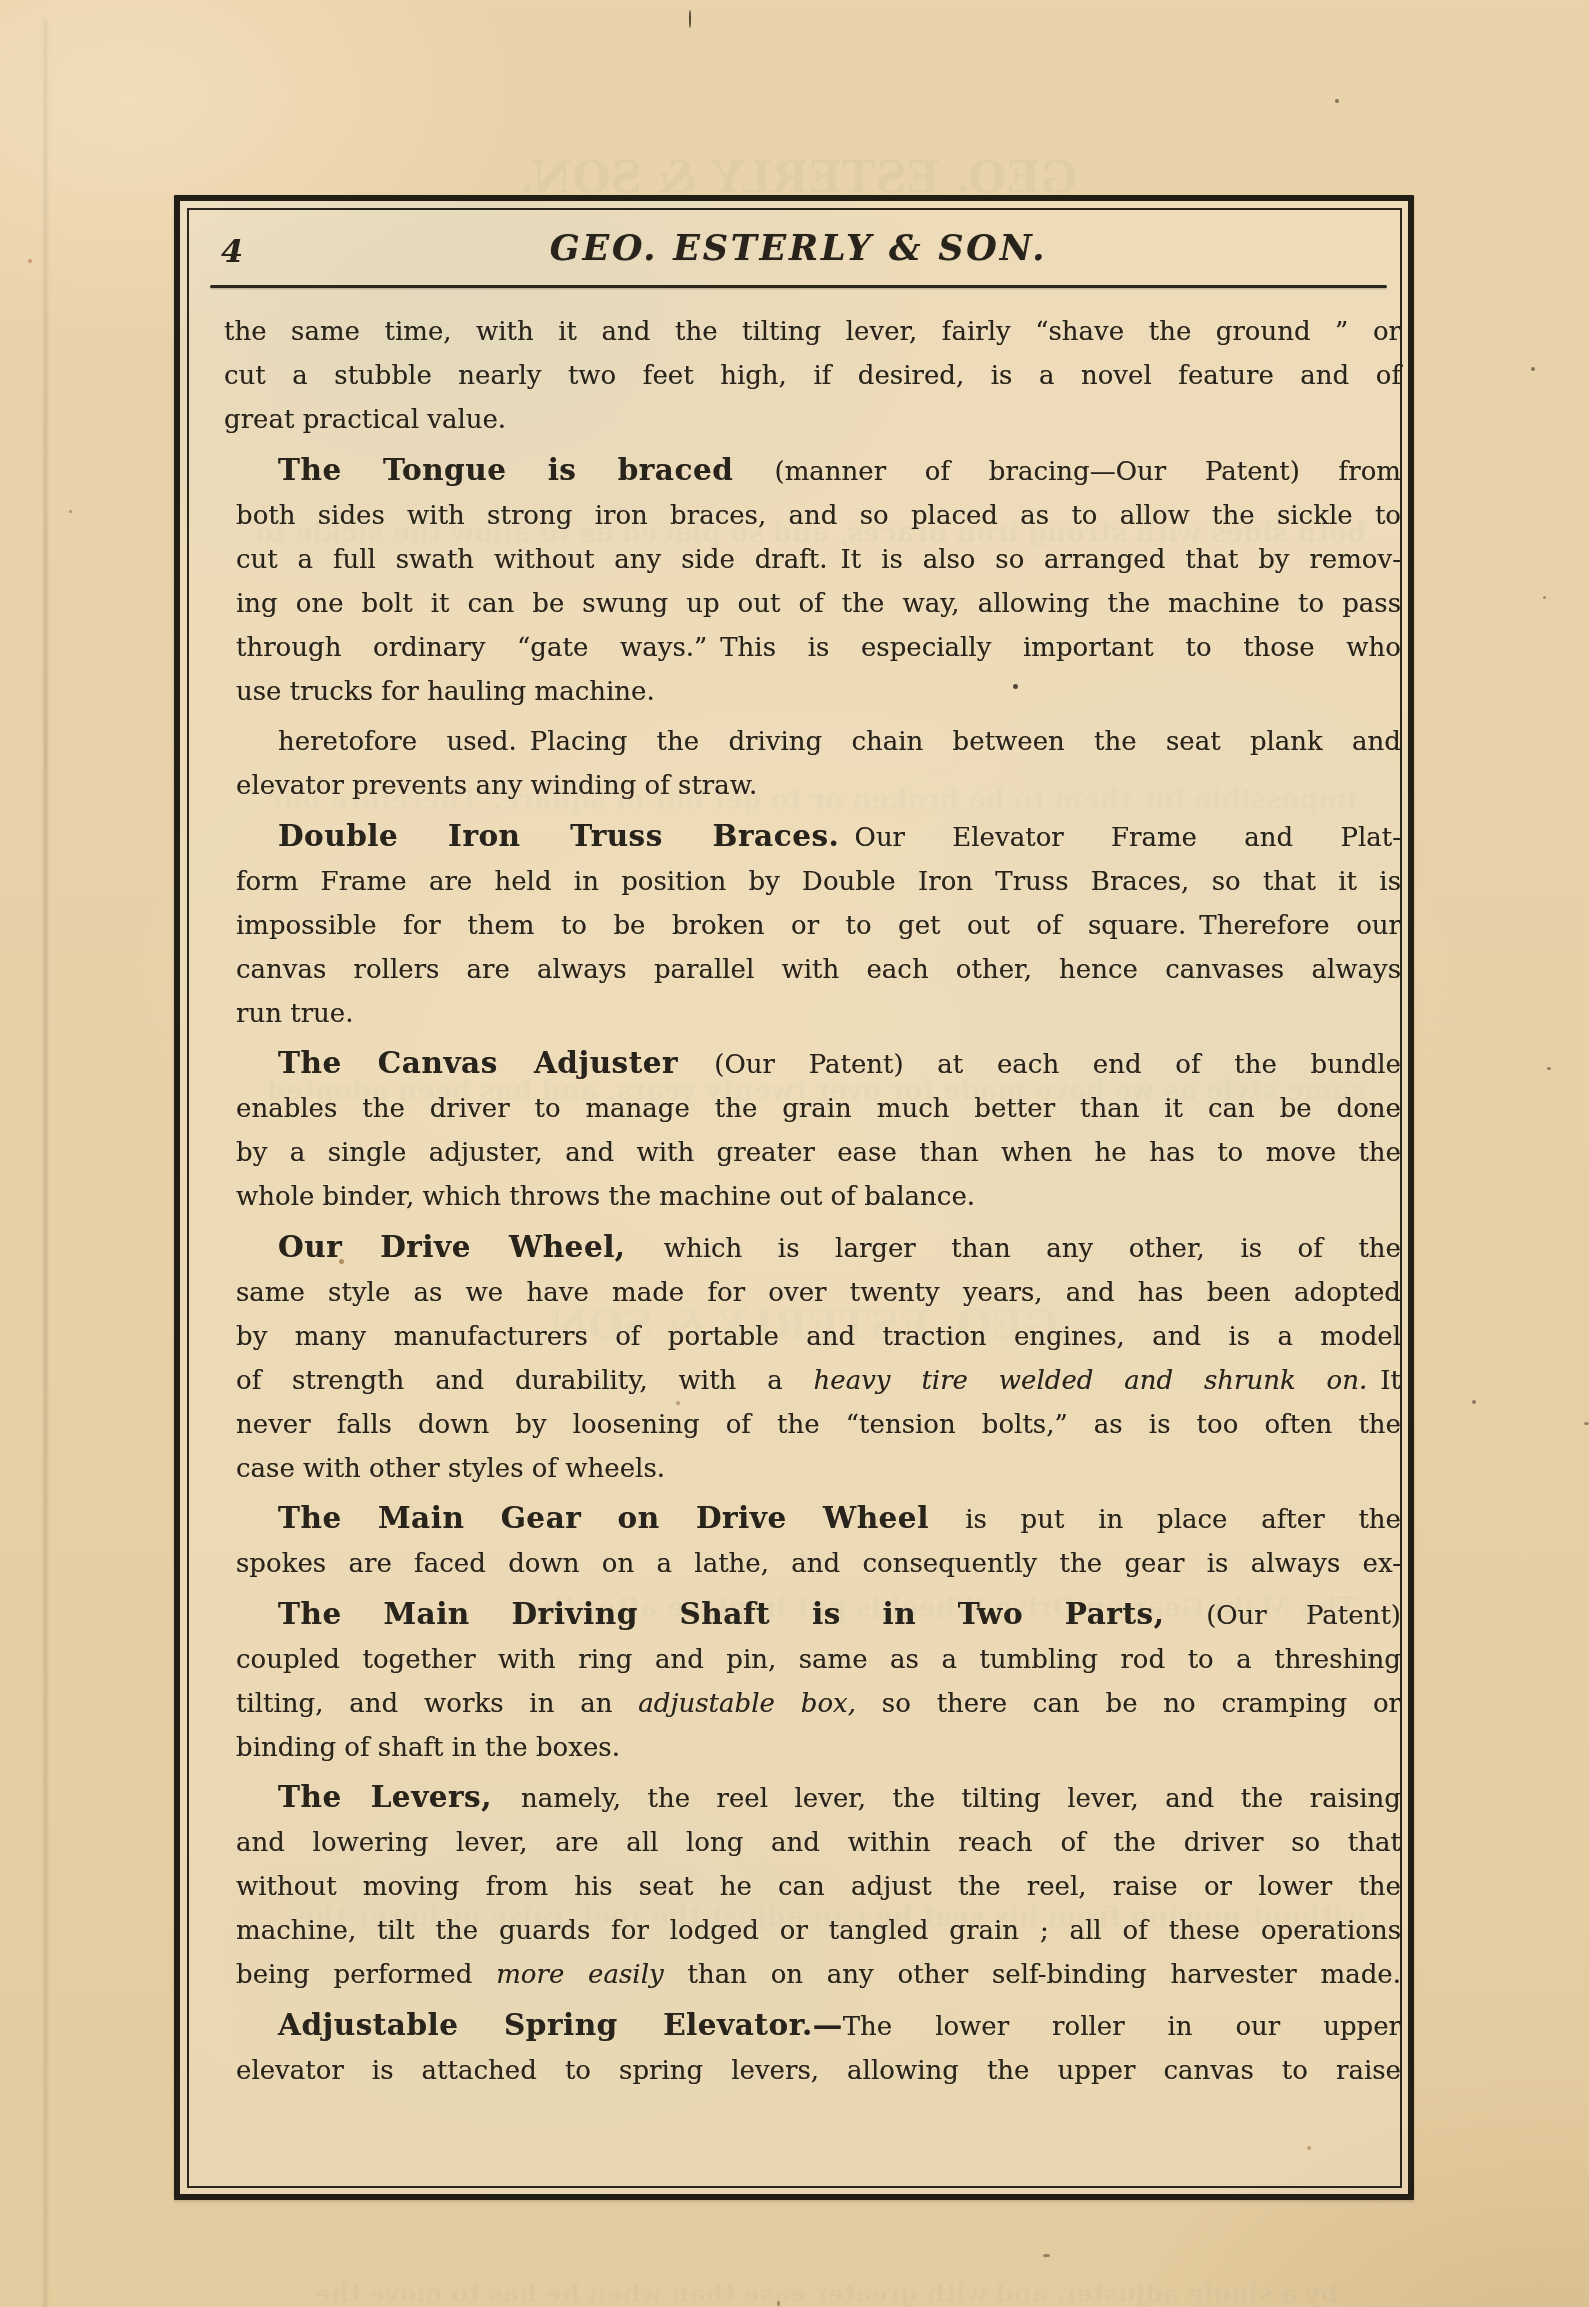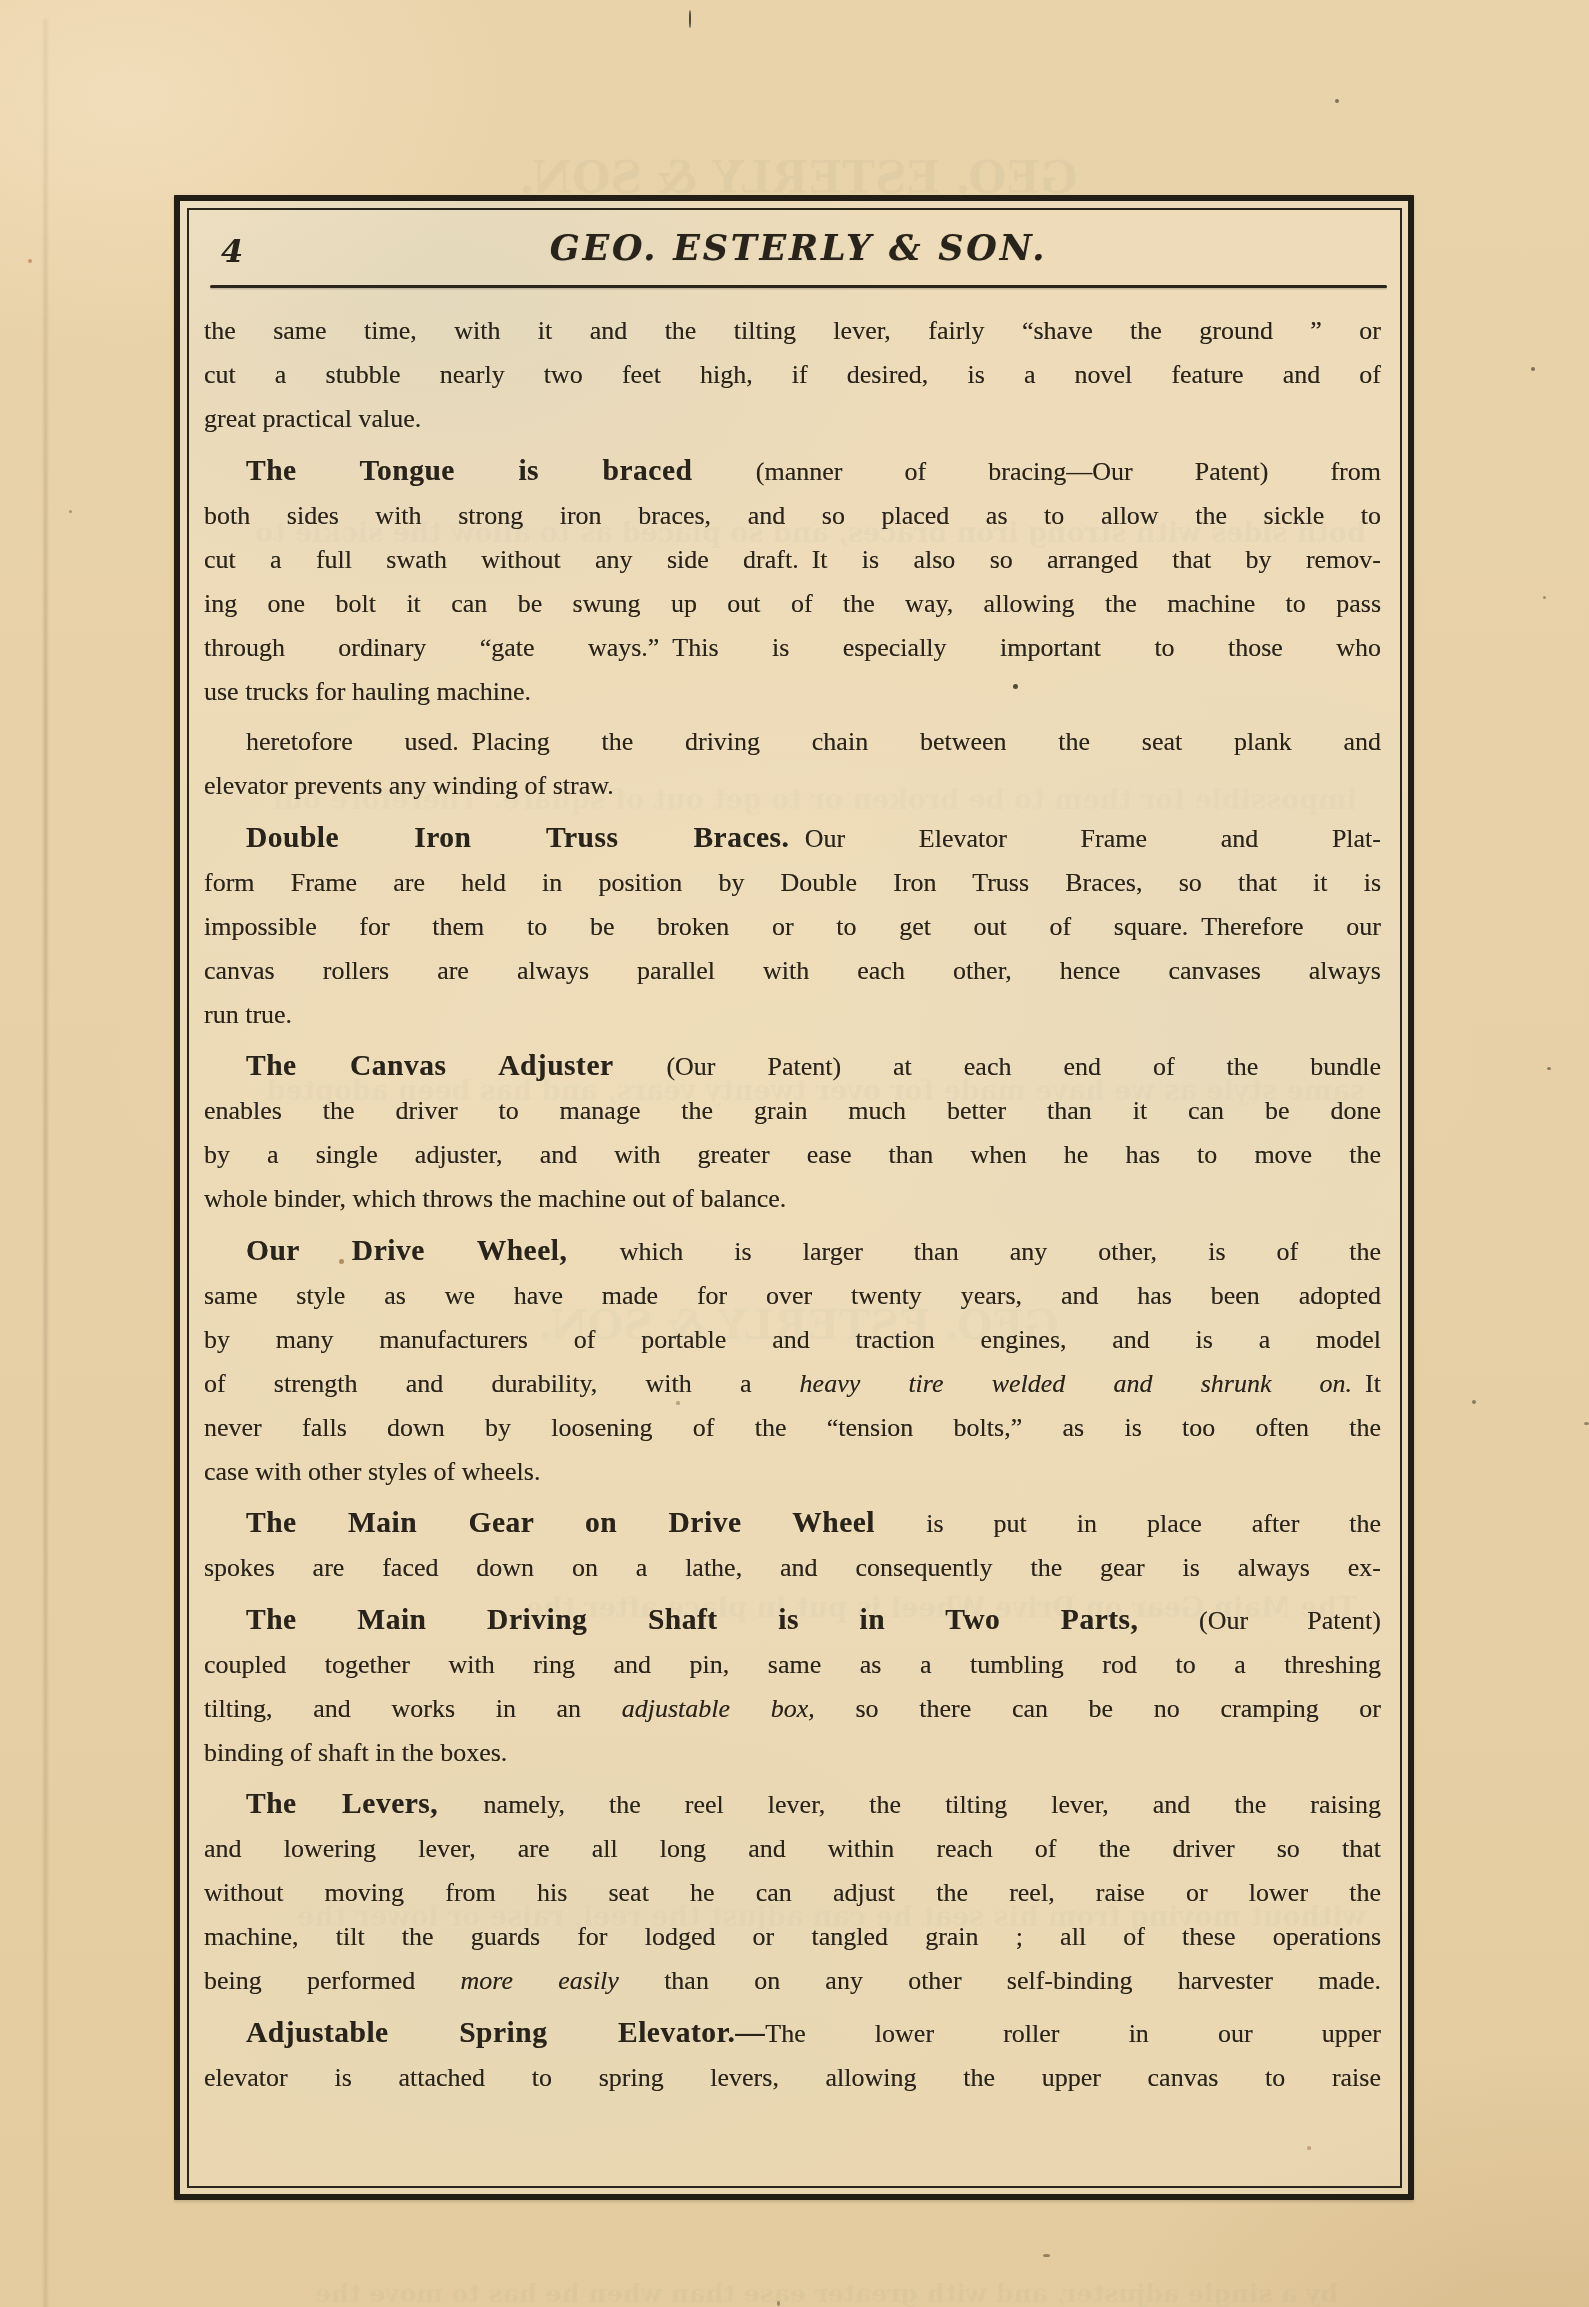--- a/index.html
+++ b/index.html
@@ -44,27 +44,26 @@
   .page-title {
     position:absolute; left:0; right:0; top:0.9px; text-align:center;
     font-style:italic; font-weight:bold; font-size:35px; line-height:1;
     letter-spacing:2.8px; text-shadow:0 0 0.9px rgba(40,34,24,0.35);
   }
   .header-rule {
     position:absolute; left:210px; top:285px; width:1177px; height:3.2px;
     background:#2b261c; border-radius:1.8px; box-shadow:0 1.4px 0 rgba(43,38,28,0.2);
   }
   .text-block {
-    position:absolute; left:204px; top:309px; width:1177px;
+    position:absolute; left:224px; top:309px; width:1177px;
     font-size:26px; line-height:44px;
     text-shadow:0 0 0.5px rgba(41,36,27,0.45);
-    font-family:Liberation Serif, serif;
   }
   .para { margin:0; }
-  .para + .para { margin-top:6.5px; }
+  .para + .para { margin-top:6.5px;margin-left:12px; }
   .para.indent > .line:first-child { text-indent:42px; }
   .line { text-align:justify; text-align-last:justify; text-justify:inter-word; }
   .line.short { text-align-last:left; }
   .seg-b { font-weight:bold; font-size:29.5px; letter-spacing:0.5px; }
   .seg-i { font-style:italic; }
   .ghost { position:absolute; inset:0; pointer-events:none; }
   .ghost .g {
     position:absolute; transform:scaleX(-1); color:#5e7d6d; font-weight:bold;
     white-space:nowrap; overflow:hidden;
   }

